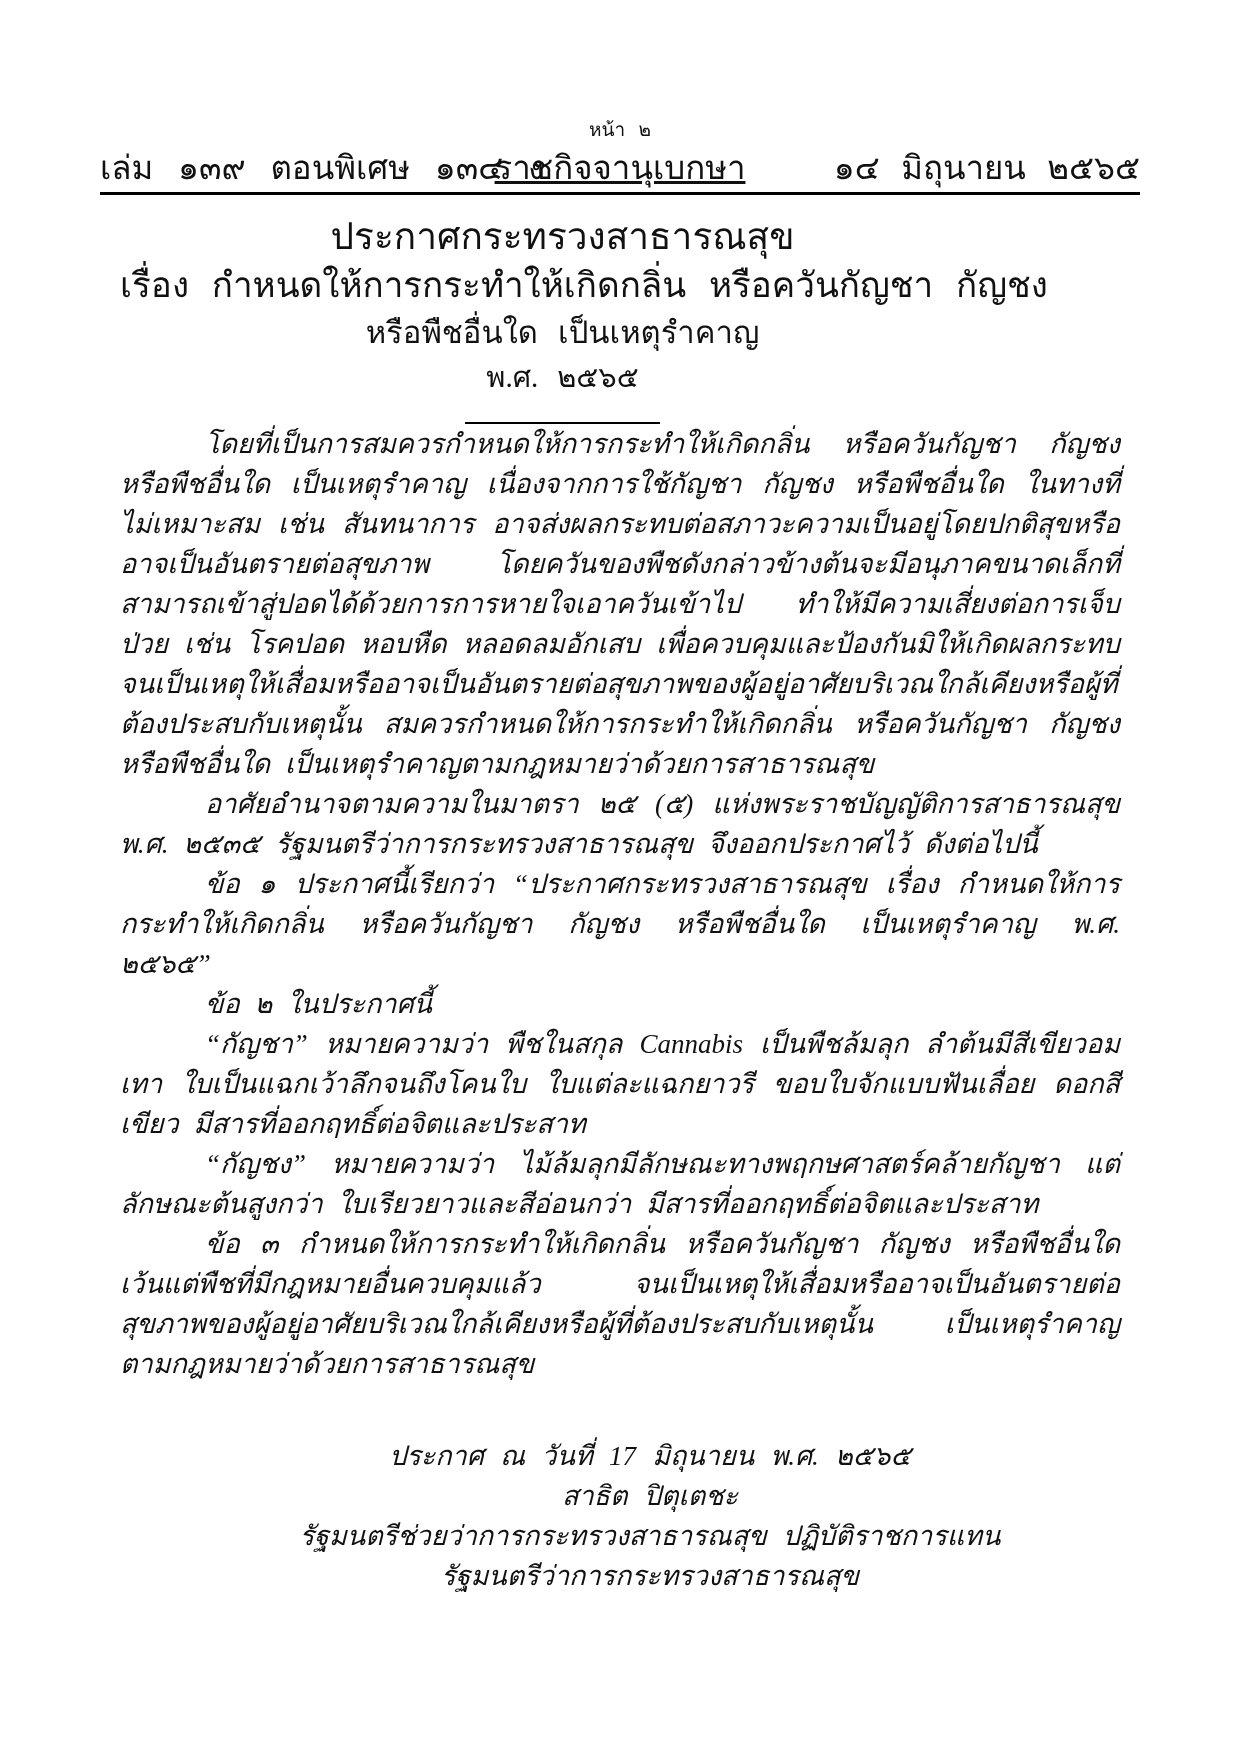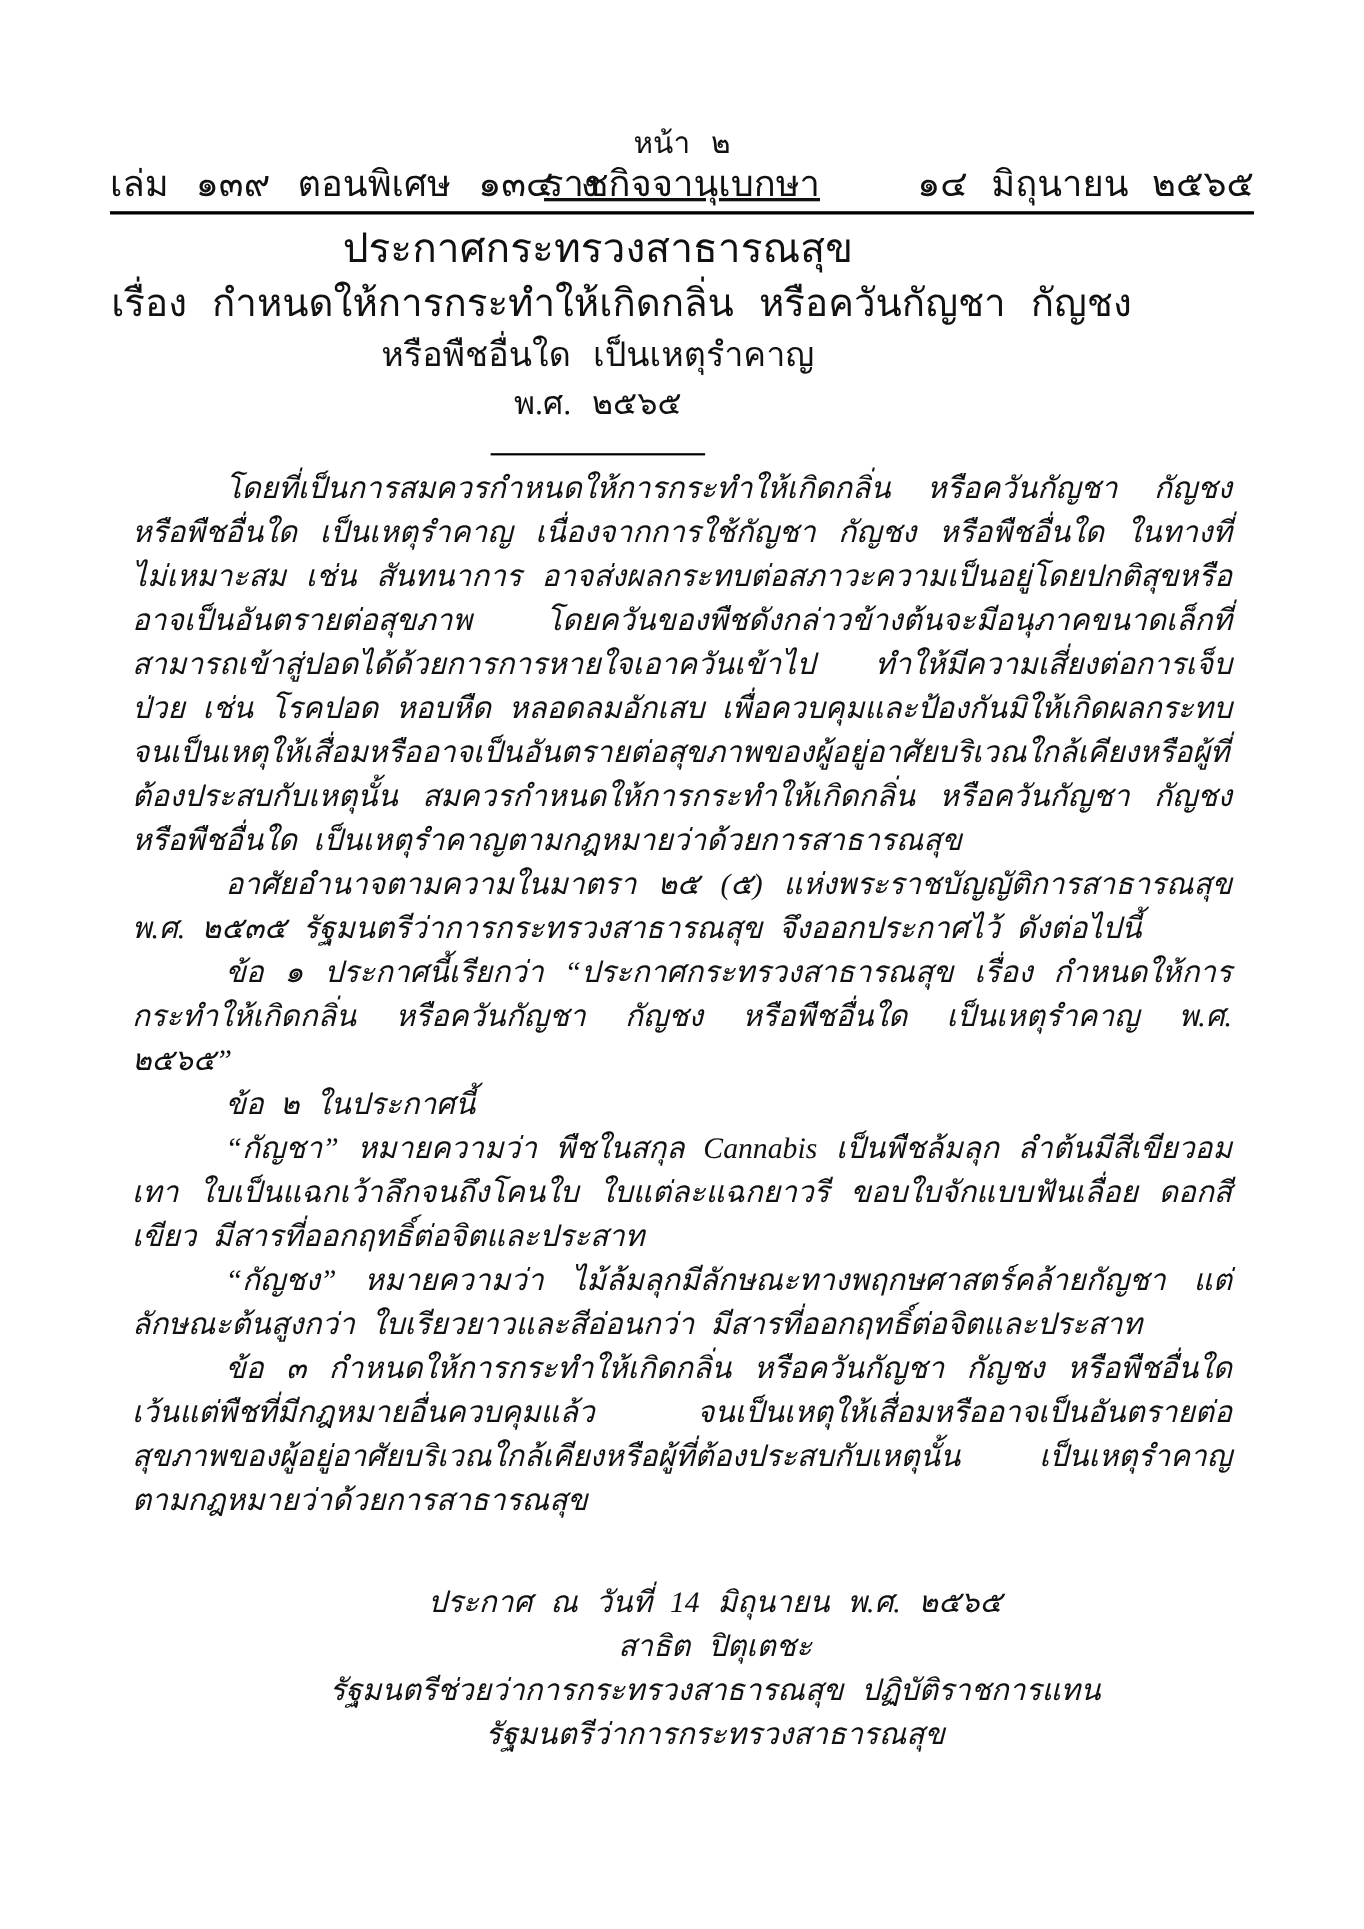--- a/index.html
+++ b/index.html
@@ -19,21 +19,21 @@
 
   
   .gazette-header {
     position: absolute;
     top: 112px;
     left: 100px;
     width: 1040px;
   }
   .page-number {
     text-align: center;
-    font-size: 27px;
+    font-size: 19px;
     line-height: 36px;
     word-spacing: 0.45em;
   }
   .header-row {
     position: relative;
     margin-top: 2px;
     height: 38px;
     font-size: 33px;
     line-height: 36px;
   }
@@ -42,24 +42,25 @@
   .header-right { position: absolute; right: 0; top: 0; word-spacing: 0.4em; }
   .header-rule {
     margin-top: 4px;
     height: 0;
     border-top: 3px solid #000000;
   }
 
   
   .title-block {
     position: absolute;
-    top: 202px;
+    top: 212px;
     left: 0;
     width: 1087px;
     text-align: center;
+    padding-left: 19px;
   }
   .title-main   { font-size: 37px; line-height: 50px; word-spacing: 0.3em; }
   .title-sub    { font-size: 35px; line-height: 48px; word-spacing: 0.4em; margin-left: 43px; }
   .title-sub2   { font-size: 31px; line-height: 46px; word-spacing: 0.4em; }
   .title-year   { font-size: 29px; line-height: 42px; word-spacing: 0.4em; }
   .title-divider {
     width: 195px;
     height: 0;
     border-top: 2px solid #000000;
     margin: 24px auto 0 auto;
@@ -119,20 +120,20 @@
   <div class="body-text">
     <p>โดยที่เป็นการสมควรกำหนดให้การกระทำให้เกิดกลิ่น หรือควันกัญชา กัญชง หรือพืชอื่นใด เป็นเหตุรำคาญ เนื่องจากการใช้กัญชา กัญชง หรือพืชอื่นใด ในทางที่ไม่เหมาะสม เช่น สันทนาการ อาจส่งผลกระทบต่อสภาวะความเป็นอยู่โดยปกติสุขหรืออาจเป็นอันตรายต่อสุขภาพ โดยควันของพืชดังกล่าวข้างต้นจะมีอนุภาคขนาดเล็กที่สามารถเข้าสู่ปอดได้ด้วยการการหายใจเอาควันเข้าไป ทำให้มีความเสี่ยงต่อการเจ็บป่วย เช่น โรคปอด หอบหืด หลอดลมอักเสบ เพื่อควบคุมและป้องกันมิให้เกิดผลกระทบจนเป็นเหตุให้เสื่อมหรืออาจเป็นอันตรายต่อสุขภาพของผู้อยู่อาศัยบริเวณใกล้เคียงหรือผู้ที่ต้องประสบกับเหตุนั้น สมควรกำหนดให้การกระทำให้เกิดกลิ่น หรือควันกัญชา กัญชง หรือพืชอื่นใด เป็นเหตุรำคาญตามกฎหมายว่าด้วยการสาธารณสุข</p>
     <p>อาศัยอำนาจตามความในมาตรา ๒๕ (๕) แห่งพระราชบัญญัติการสาธารณสุข พ.ศ. ๒๕๓๕ รัฐมนตรีว่าการกระทรวงสาธารณสุข จึงออกประกาศไว้ ดังต่อไปนี้</p>
     <p>ข้อ ๑ ประกาศนี้เรียกว่า “ประกาศกระทรวงสาธารณสุข เรื่อง กำหนดให้การกระทำให้เกิดกลิ่น หรือควันกัญชา กัญชง หรือพืชอื่นใด เป็นเหตุรำคาญ พ.ศ. ๒๕๖๕”</p>
     <p>ข้อ ๒ ในประกาศนี้</p>
     <p>“กัญชา” หมายความว่า พืชในสกุล Cannabis เป็นพืชล้มลุก ลำต้นมีสีเขียวอมเทา ใบเป็นแฉกเว้าลึกจนถึงโคนใบ ใบแต่ละแฉกยาวรี ขอบใบจักแบบฟันเลื่อย ดอกสีเขียว มีสารที่ออกฤทธิ์ต่อจิตและประสาท</p>
     <p>“กัญชง” หมายความว่า ไม้ล้มลุกมีลักษณะทางพฤกษศาสตร์คล้ายกัญชา แต่ลักษณะต้นสูงกว่า ใบเรียวยาวและสีอ่อนกว่า มีสารที่ออกฤทธิ์ต่อจิตและประสาท</p>
     <p>ข้อ ๓ กำหนดให้การกระทำให้เกิดกลิ่น หรือควันกัญชา กัญชง หรือพืชอื่นใด เว้นแต่พืชที่มีกฎหมายอื่นควบคุมแล้ว จนเป็นเหตุให้เสื่อมหรืออาจเป็นอันตรายต่อสุขภาพของผู้อยู่อาศัยบริเวณใกล้เคียงหรือผู้ที่ต้องประสบกับเหตุนั้น เป็นเหตุรำคาญ ตามกฎหมายว่าด้วยการสาธารณสุข</p>
 
     <div class="signature-block">
-      <div>ประกาศ ณ วันที่ 14 มิถุนายน พ.ศ. ๒๕๖๕</div>
+      <div>ประกาศ ณ วันที่ 17 มิถุนายน พ.ศ. ๒๕๖๕</div>
       <div>สาธิต ปิตุเตชะ</div>
       <div>รัฐมนตรีช่วยว่าการกระทรวงสาธารณสุข ปฏิบัติราชการแทน</div>
       <div>รัฐมนตรีว่าการกระทรวงสาธารณสุข</div>
     </div>
   </div>
 
 </div>
 
 </body></html>

